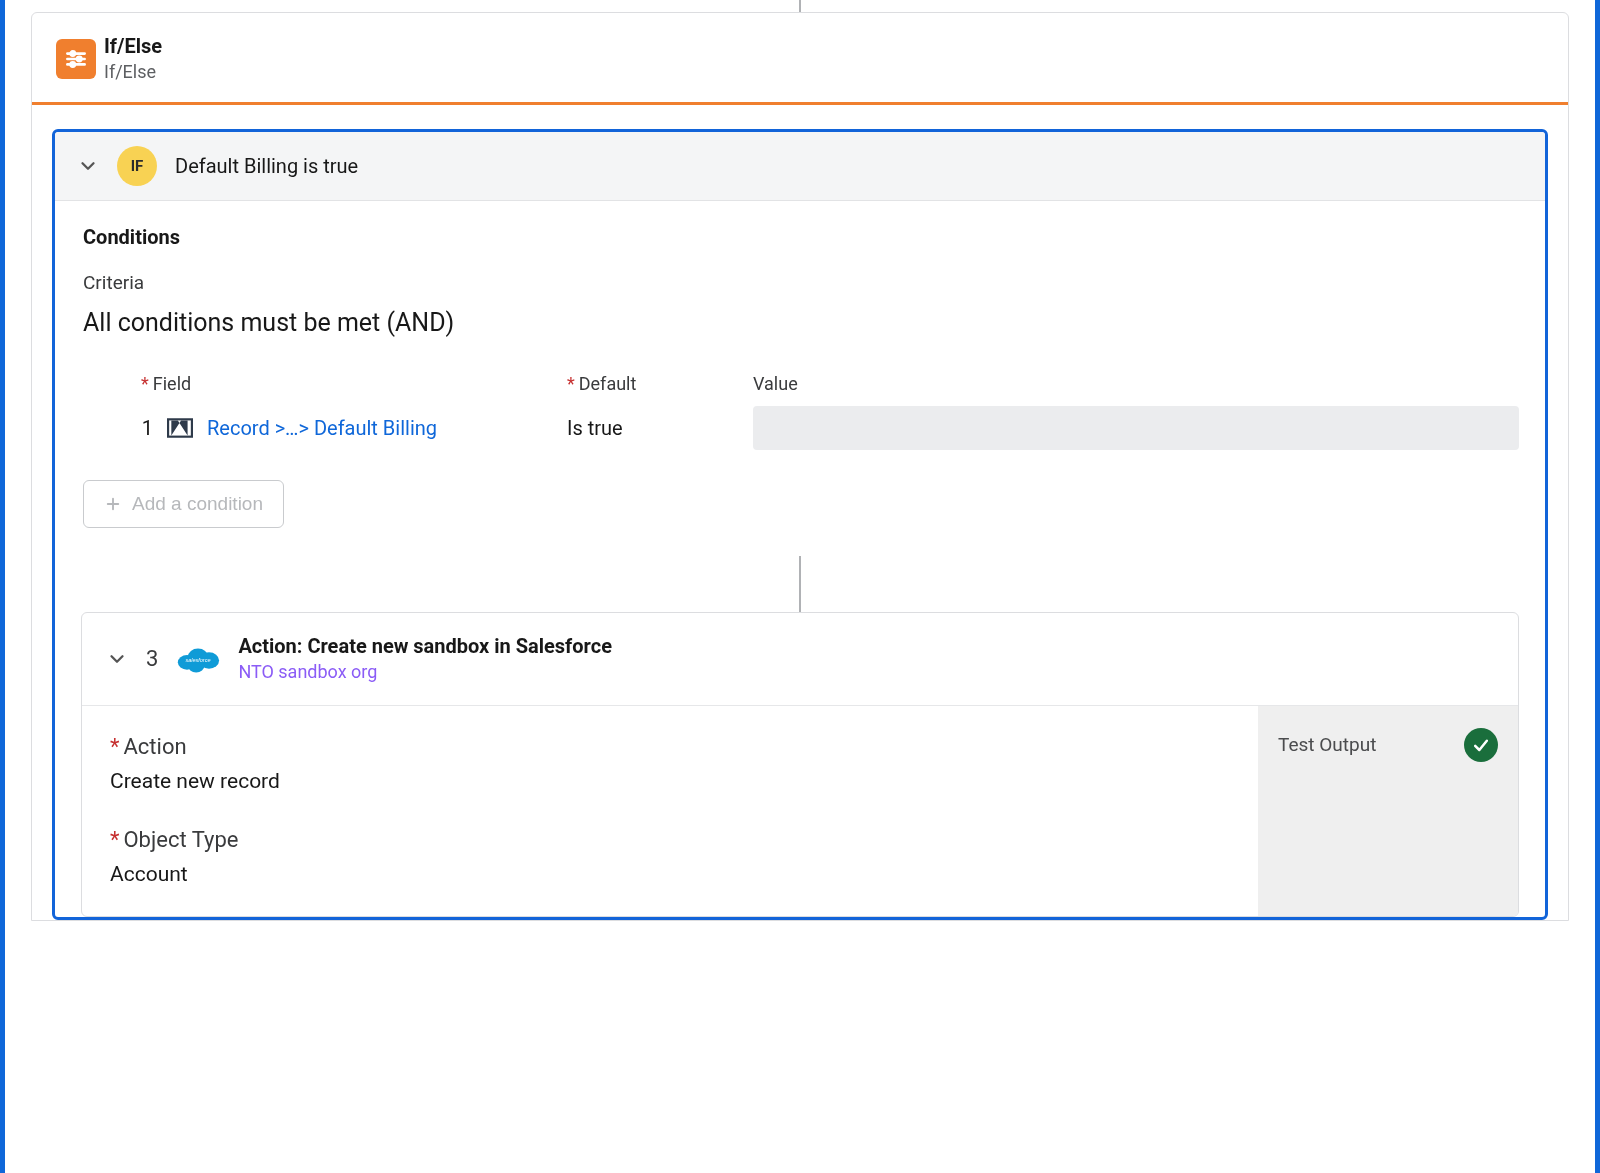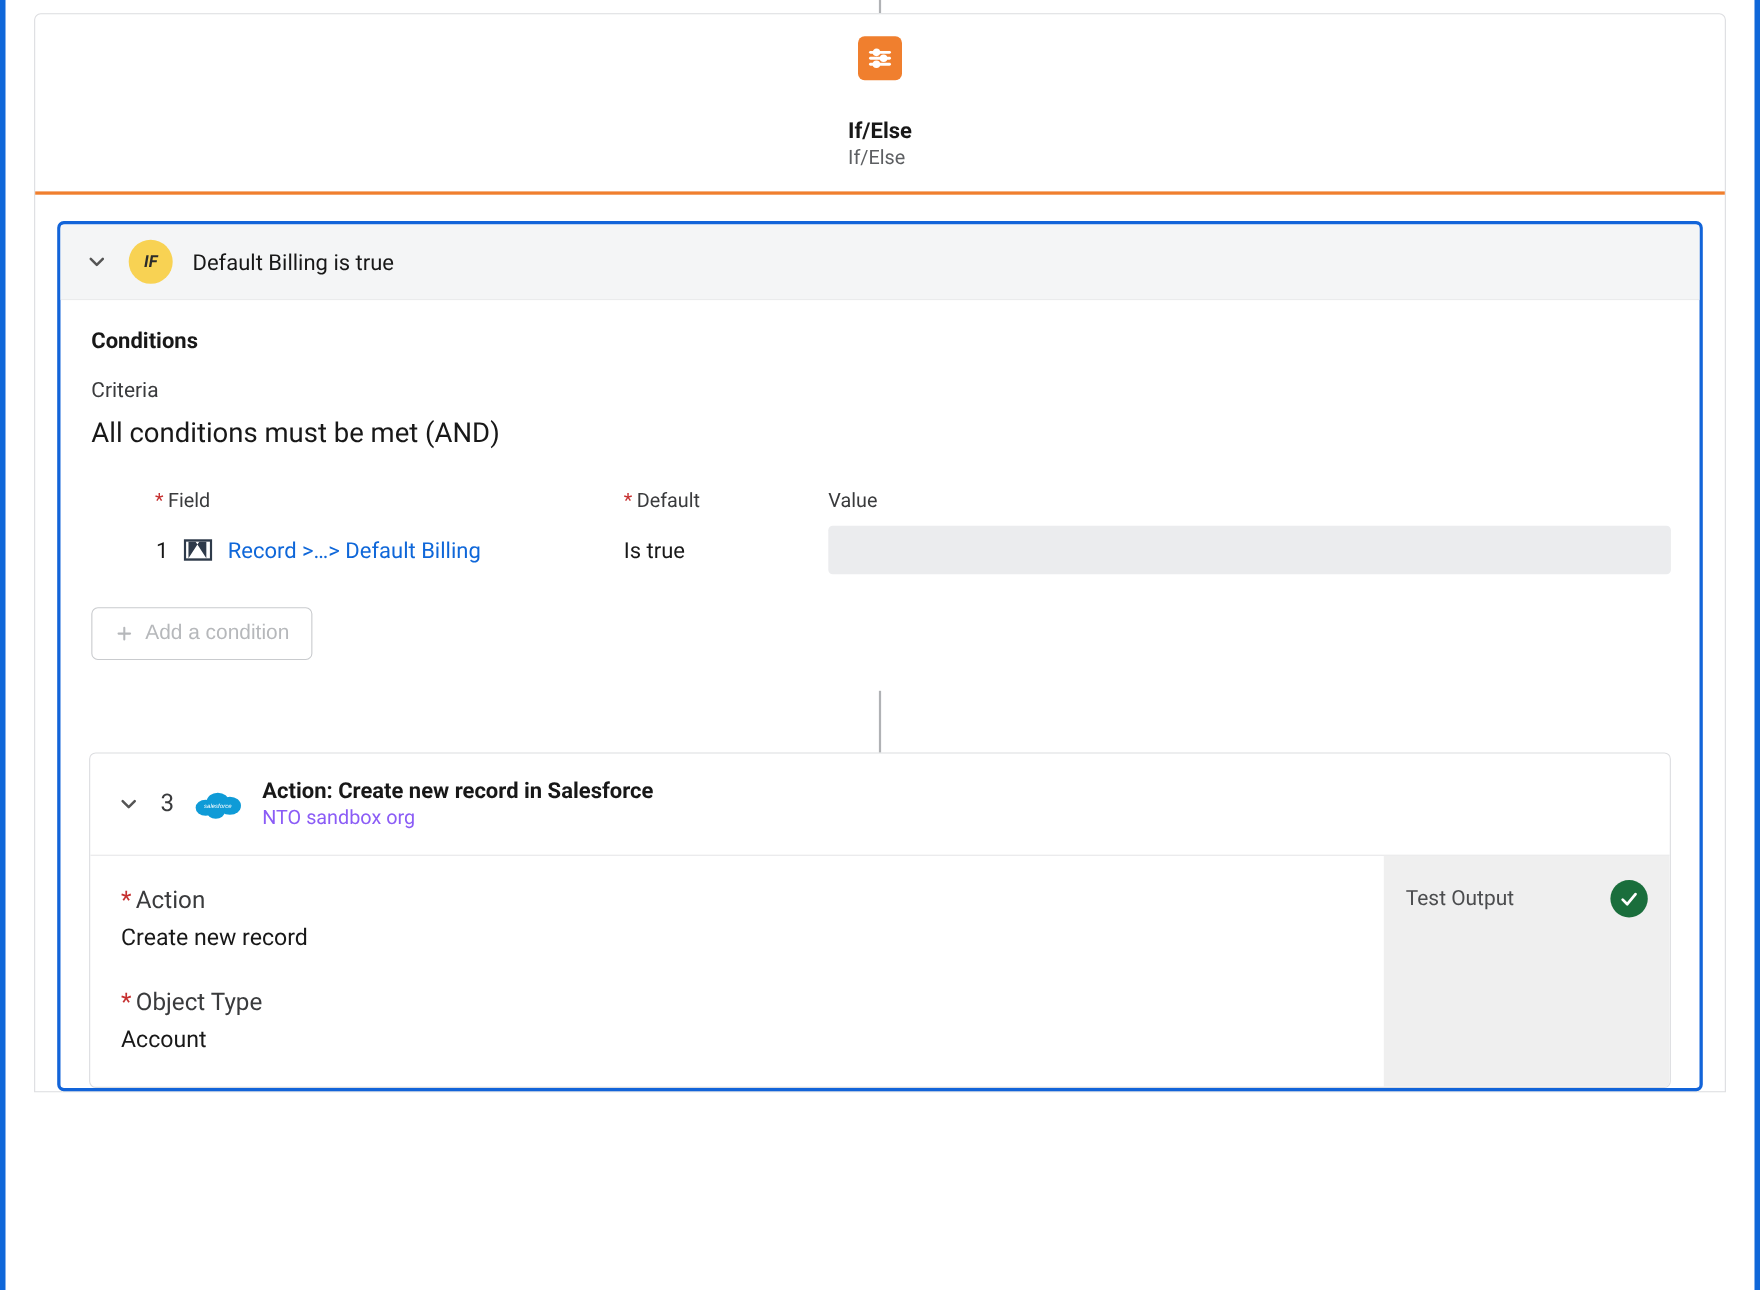--- a/index.html
+++ b/index.html
@@ -23,23 +23,22 @@
   }
   .ifelse-card {
     border: 1px solid #dcdde0;
     border-radius: 6px 6px 0 0;
     background: #fff;
     position: relative;
   }
   .ifelse-header {
     display: flex;
     align-items: center;
-    gap: 32px;
+    gap: 8px;
     padding: 20px 24px 18px 24px;
-    flex-direction: column;
   }
   .ifelse-icon {
     width: 40px;
     height: 40px;
     border-radius: 6px;
     background: #f07f2e;
     display: flex;
     align-items: center;
     justify-content: center;
     flex-shrink: 0;
@@ -78,21 +77,20 @@
   }
   .if-badge {
     width: 40px; height: 40px;
     border-radius: 999px;
     background: #f8d253;
     display:flex;align-items:center;justify-content:center;
     font-weight: 700;
     font-size: 15px;
     color: #2b2b2b;
     flex-shrink: 0;
-    font-style: italic;
   }
   .branch-title { font-size: 20px; color: #181818; }
   .branch-body {
     padding: 24px 26px 28px 28px;
   }
   .cond-heading { font-weight: 700; font-size: 20px; margin-bottom: 22px; }
   .criteria-label { font-size: 19px; color: #3a3b3d; margin-bottom: 14px; }
   .criteria-value { font-size: 25px; color: #181818; margin-bottom: 36px; }
   .cond-table {
     display: grid;
@@ -279,21 +277,21 @@
             <span class="sf-icon">
               <svg viewBox="0 0 48 32">
                 <ellipse cx="12" cy="20" rx="10" ry="8" fill="#0f9bd7"></ellipse>
                 <ellipse cx="24" cy="14" rx="11" ry="9" fill="#0f9bd7"></ellipse>
                 <ellipse cx="36" cy="18" rx="11" ry="9" fill="#0f9bd7"></ellipse>
                 <ellipse cx="22" cy="24" rx="9" ry="7" fill="#0f9bd7"></ellipse>
                 <text x="24" y="20" text-anchor="middle" fill="#fff" font-size="6" font-style="italic" font-family="Arial">salesforce</text>
               </svg>
             </span>
             <div class="action-titles">
-              <span class="action-title">Action: Create new record in Salesforce</span>
+              <span class="action-title">Action: Create new sandbox in Salesforce</span>
               <span class="action-sub">NTO sandbox org</span>
             </div>
           </div>
 
           <div class="action-body">
             <div class="action-left">
               <div class="field-label req">Action</div>
               <div class="field-value">Create new record</div>
               <div class="field-label req">Object Type</div>
               <div class="field-value">Account</div>

